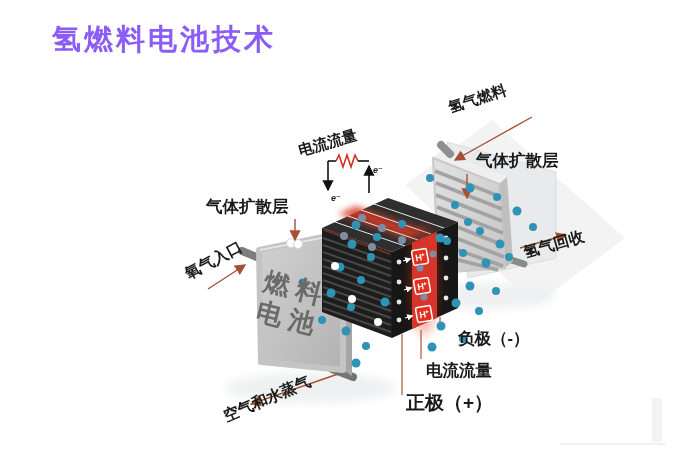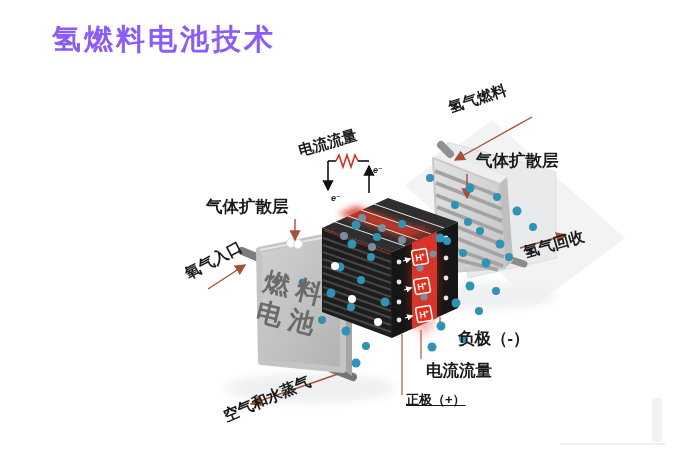--- a/index.html
+++ b/index.html
@@ -247,18 +247,18 @@
   <div class="lbl rot" style="left:186px;top:266px;font-size:15.5px;transform:rotate(-28deg);">氧气入口</div>
 
   <div class="lbl rot" style="left:524px;top:244px;font-size:15.5px;transform:rotate(-16deg);">氢气回收</div>
 
   <div class="lbl rot" style="left:224px;top:408px;font-size:15.5px;transform:rotate(-23deg);">空气和水蒸气</div>
 
   <div class="lbl" style="left:458px;top:329px;font-size:16.5px;">负极（-）</div>
 
   <div class="lbl" style="left:426px;top:361px;font-size:16.5px;">电流流量</div>
 
-  <div class="lbl" style="left:406px;top:393px;font-size:13px;text-decoration:underline;">正极（+）</div>
+  <div class="lbl" style="left:406px;top:393px;font-size:19px;">正极（+）</div>
 
   <span class="electron" style="left:331px;top:193px;">e⁻</span>
   <span class="electron" style="left:373px;top:165px;">e⁻</span>
 
 </div>
 
 </body></html>

